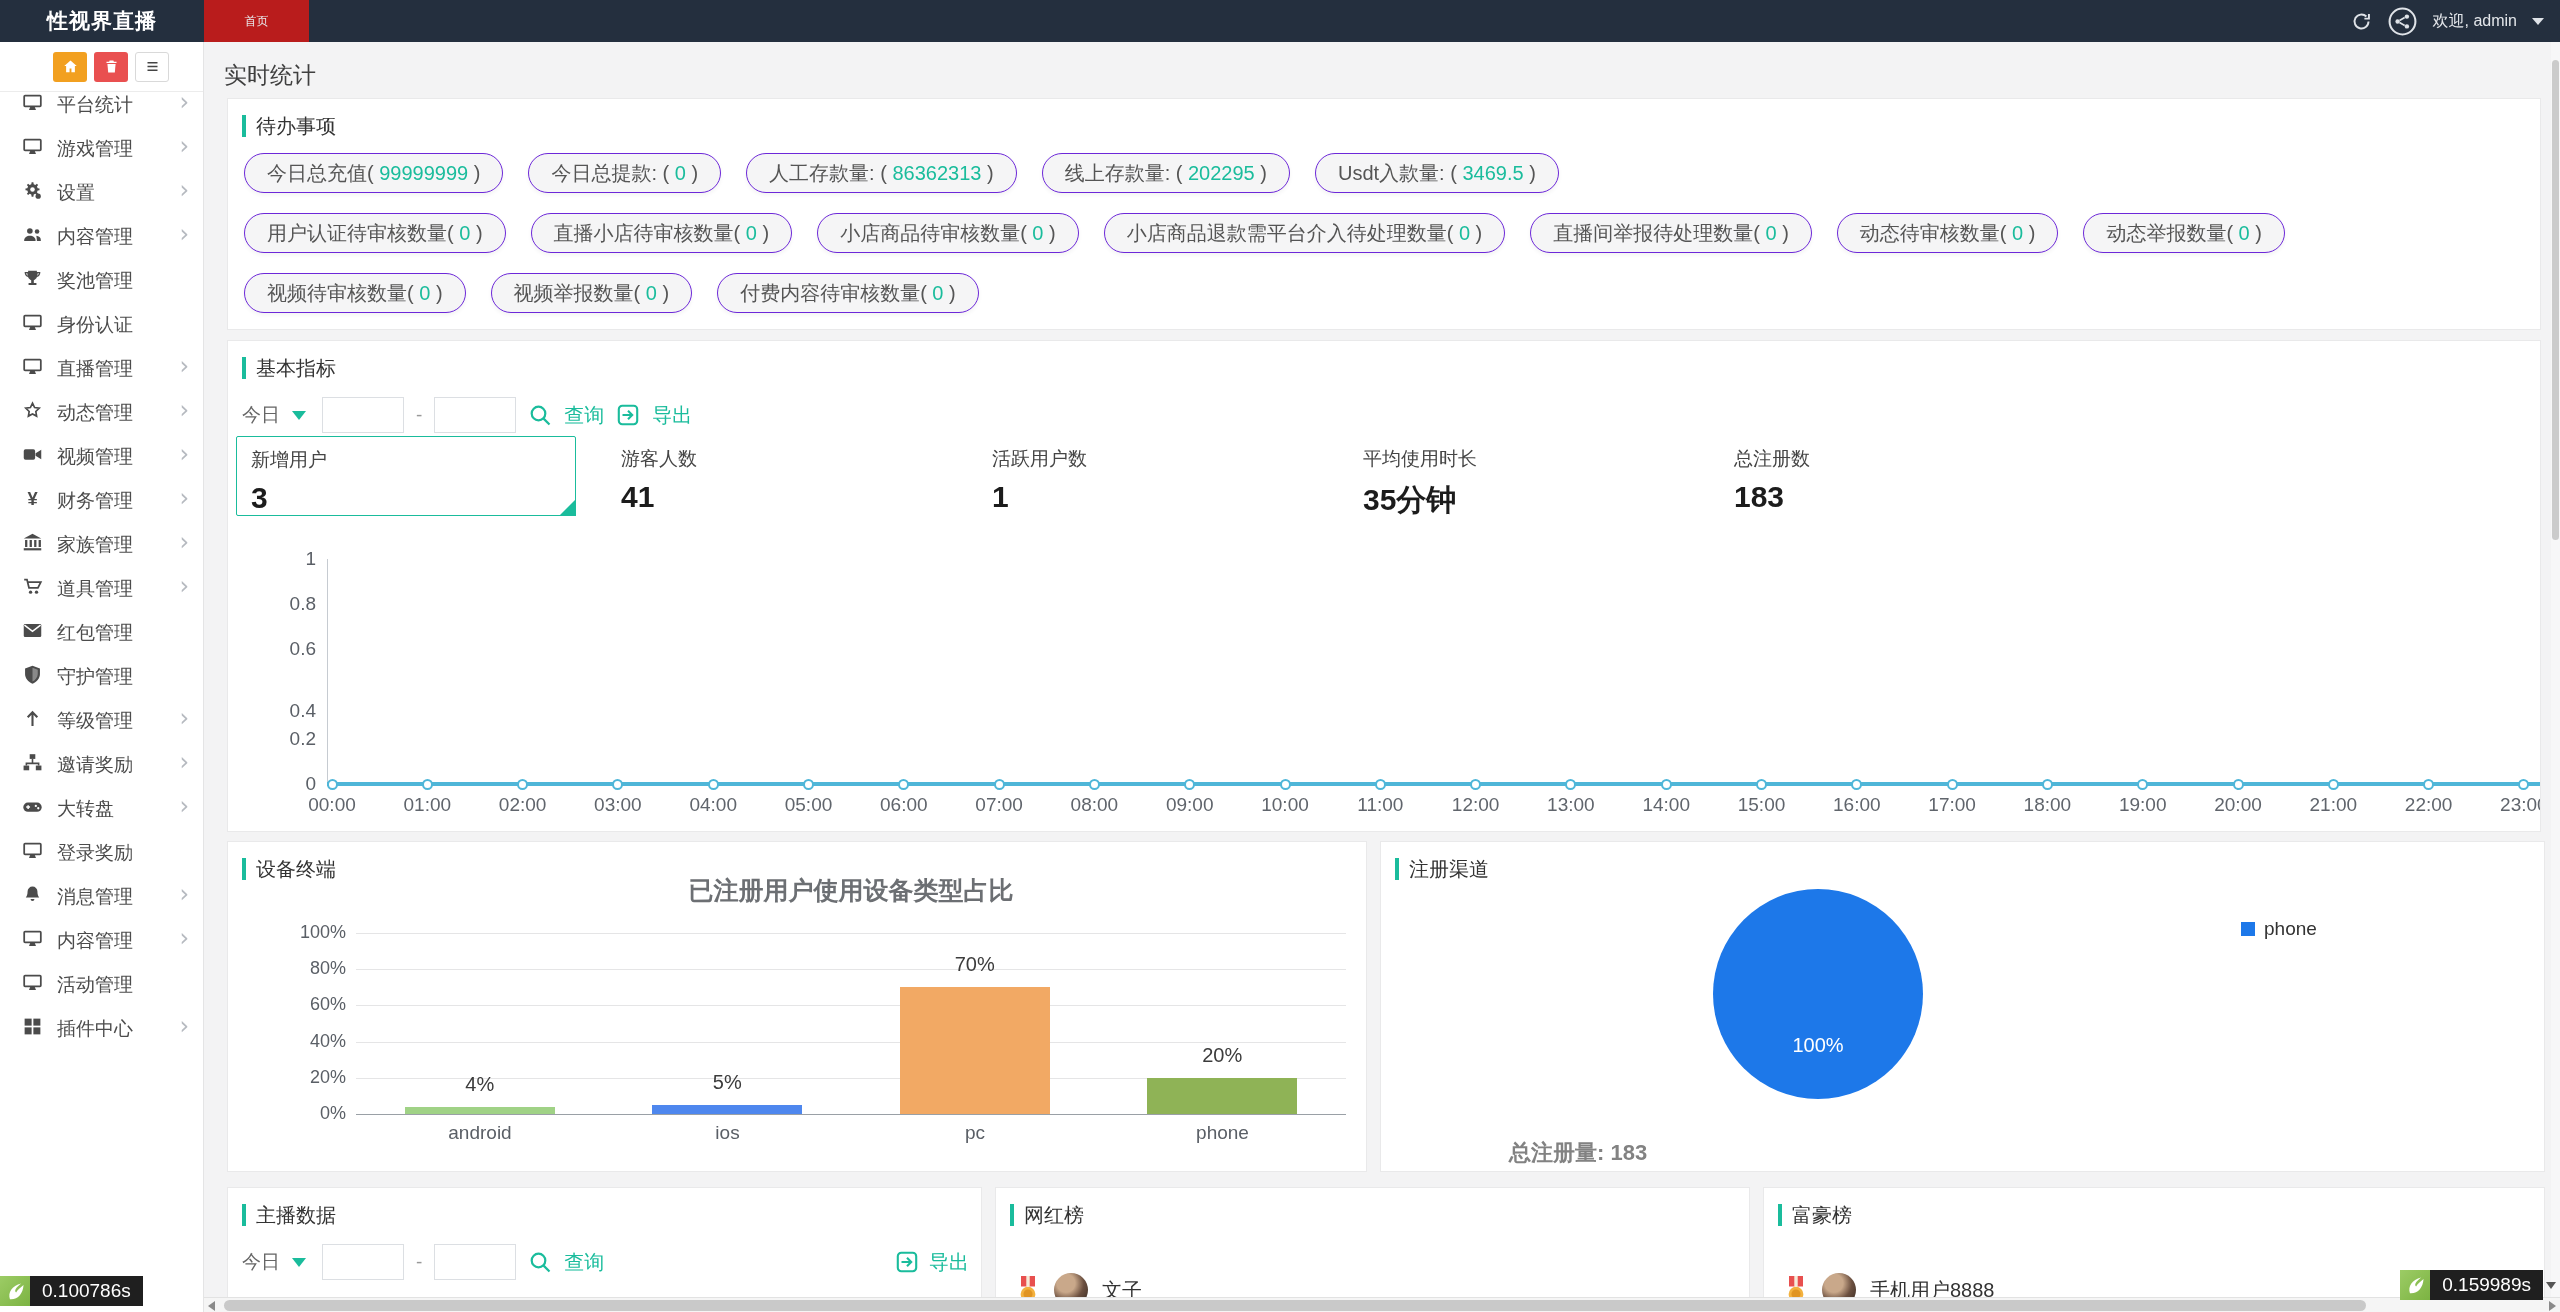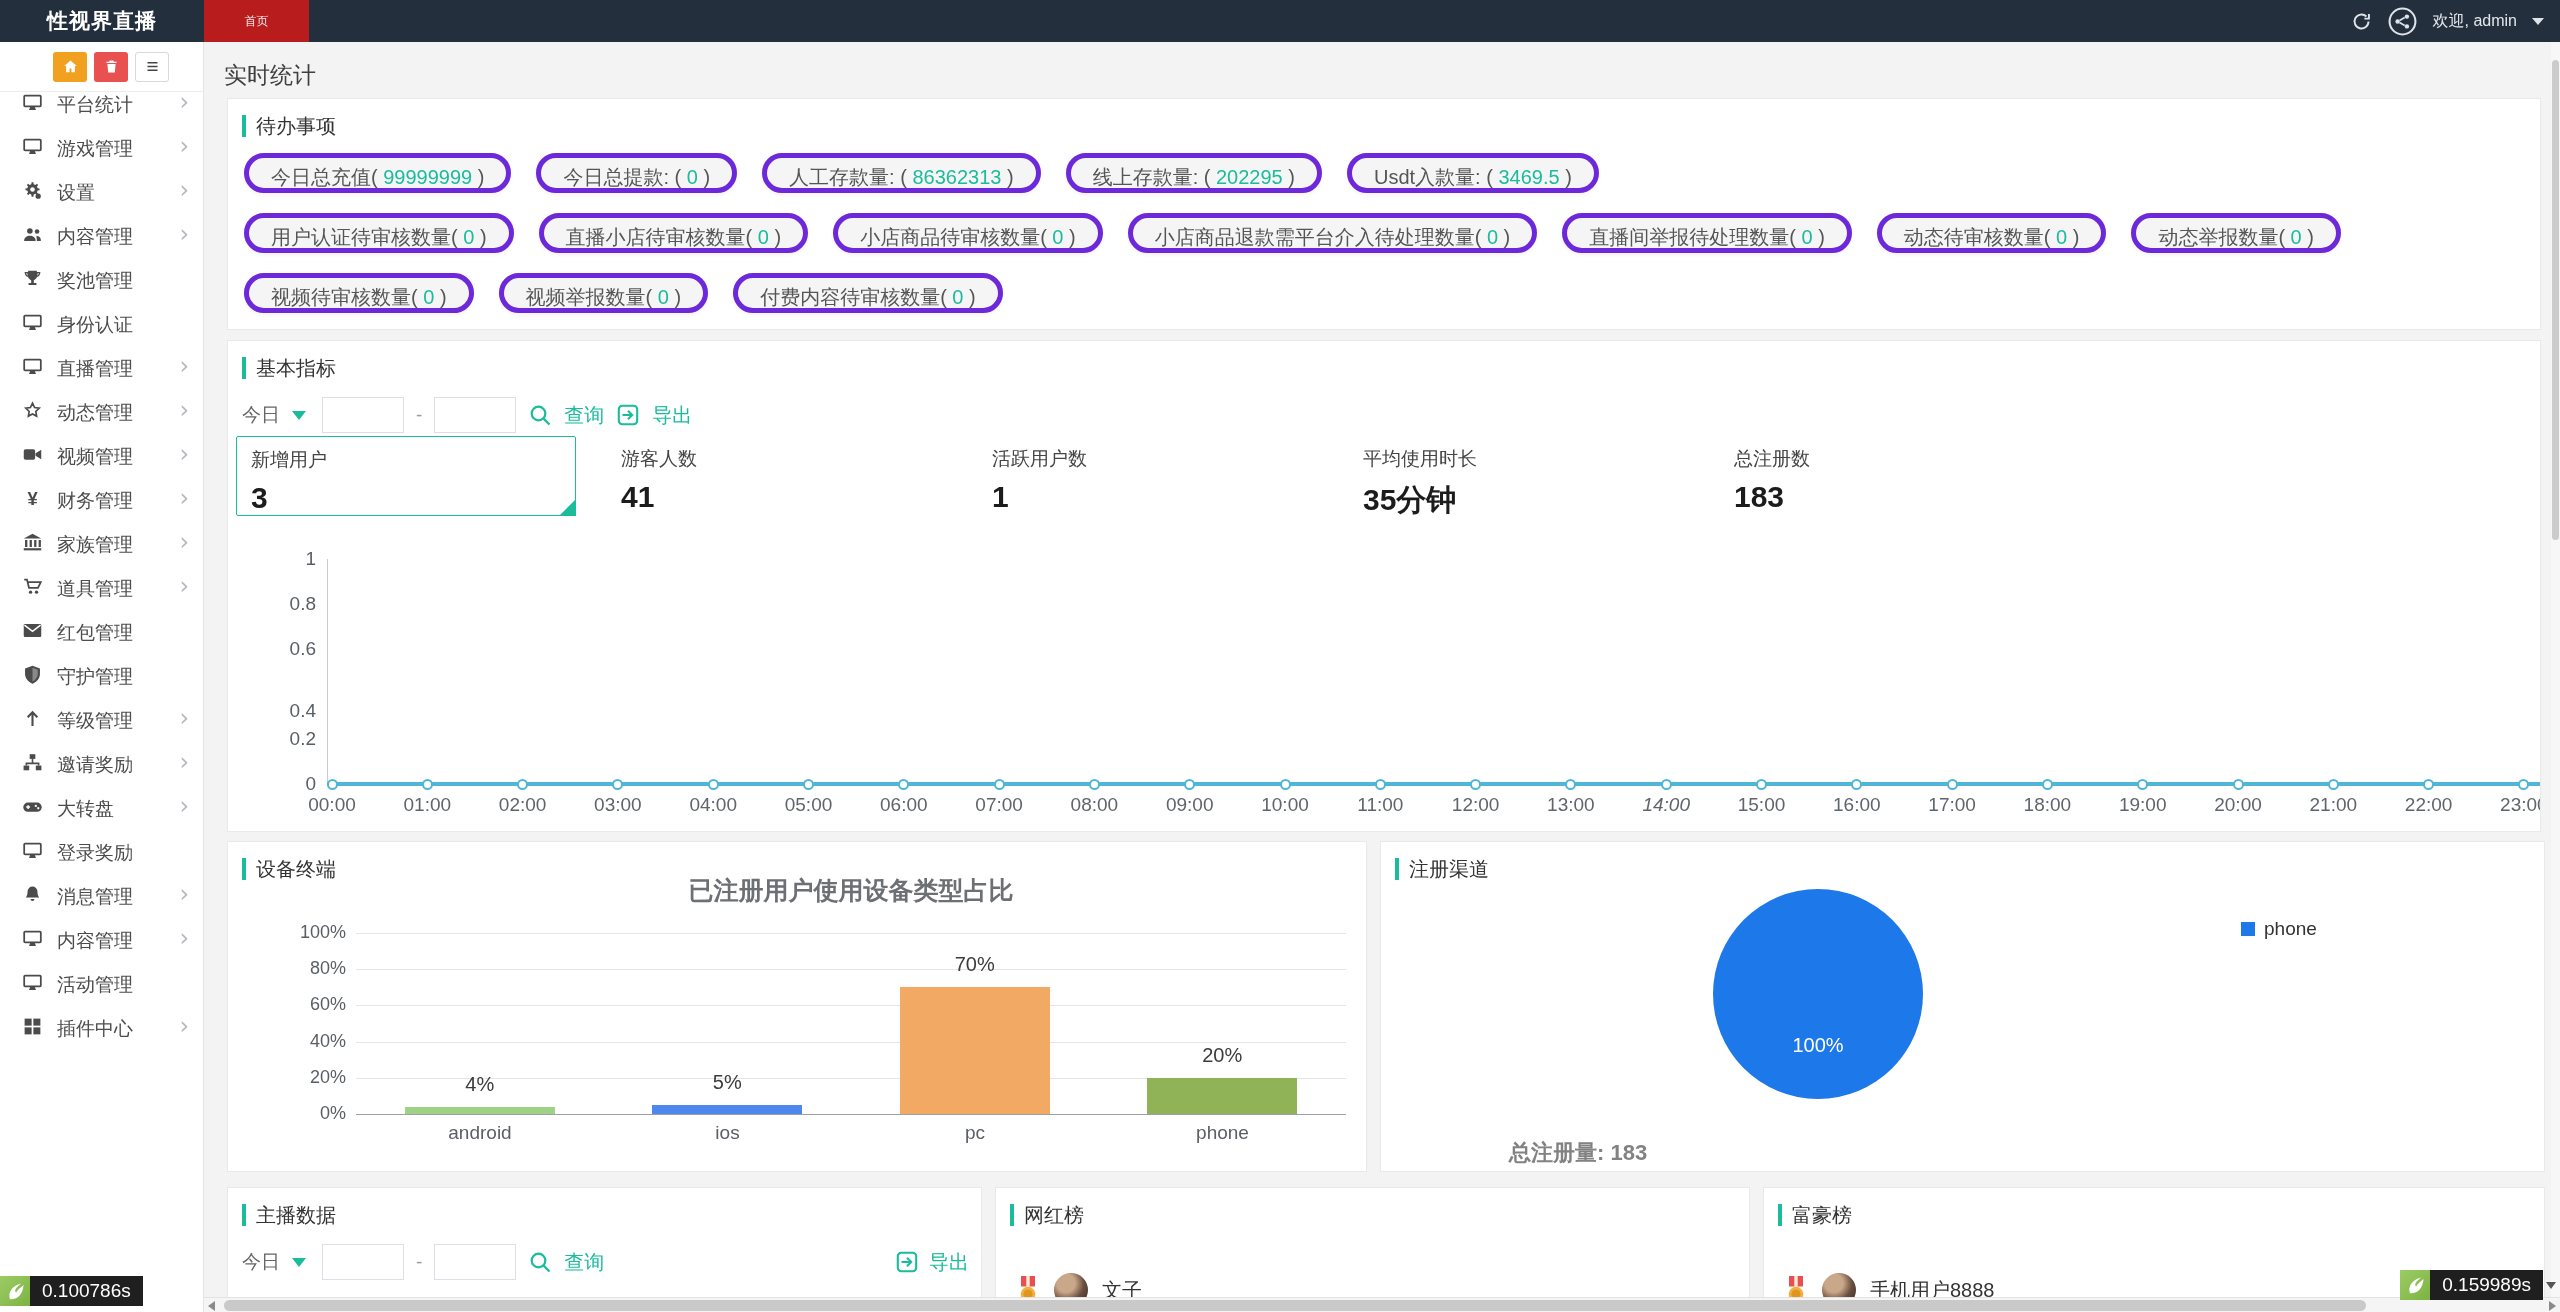--- a/index.html
+++ b/index.html
@@ -46,21 +46,21 @@
   #card-register { left:1176px; top:799px; width:1165px; height:331px; }
   #card-anchor { left:23px; top:1145px; width:755px; height:150px; }
   #card-influencer { left:791px; top:1145px; width:755px; height:150px; }
   #card-rich { left:1559px; top:1145px; width:782px; height:150px; }
   .section-h { margin:16px 0 0 14px; border-left:4px solid #1abc9c; padding-left:10px;
     font-size:20px; line-height:22px; color:#333; }
 
   
   .pill-rows { padding:16px 18px 0 16px; }
   .pill-row { display:flex; flex-wrap:wrap; gap:20px 25px; margin-bottom:20px; }
-  .pill { height:40px; line-height:38px; background:#f5f5f6; border:5px solid #6d28d9; border-radius:20px;
+  .pill { height:40px; line-height:38px; background:#f5f5f6; border:1px solid #6d28d9; border-radius:20px;
     padding:0 22px; font-size:20px; color:#555; box-shadow:0 2px 4px rgba(0,0,0,.05); white-space:nowrap; cursor:pointer; }
   .pill .v { color:#1abc9c; }
 
   
   .controls { position:absolute; left:14px; top:54px; height:40px; display:flex; align-items:center; gap:12px; }
   .ctl-label { font-size:19px; color:#666; }
   .caret-t { width:0; height:0; border-left:7px solid transparent; border-right:7px solid transparent;
     border-top:9px solid #1abc9c; margin-right:4px; cursor:pointer; }
   .ctl-input { width:82px; height:36px; border:1px solid #dcdfe3; background:#fff; outline:none; }
   .dash { color:#999; font-size:19px; }
@@ -515,21 +515,21 @@
         <div class="lc-xlabel" style="left: 921.7px;">09:00</div>
         <div class="lc-marker" style="left: 1051.5px; border-color: rgb(79, 182, 216);"></div>
         <div class="lc-xlabel" style="left: 1017px;">10:00</div>
         <div class="lc-marker" style="left: 1146.8px; border-color: rgb(79, 182, 216);"></div>
         <div class="lc-xlabel" style="left: 1112.3px;">11:00</div>
         <div class="lc-marker" style="left: 1242.1px; border-color: rgb(79, 182, 216);"></div>
         <div class="lc-xlabel" style="left: 1207.6px;">12:00</div>
         <div class="lc-marker" style="left: 1337.4px; border-color: rgb(79, 182, 216);"></div>
         <div class="lc-xlabel" style="left: 1302.9px;">13:00</div>
         <div class="lc-marker" style="left: 1432.7px; border-color: rgb(79, 182, 216);"></div>
-        <div class="lc-xlabel" style="left: 1398.2px; font-style: italic;">14:00</div>
+        <div class="lc-xlabel" style="left: 1398.2px;">14:00</div>
         <div class="lc-marker" style="left: 1528px; border-color: rgb(79, 182, 216);"></div>
         <div class="lc-xlabel" style="left: 1493.5px;">15:00</div>
         <div class="lc-marker" style="left: 1623.3px; border-color: rgb(79, 182, 216);"></div>
         <div class="lc-xlabel" style="left: 1588.8px;">16:00</div>
         <div class="lc-marker" style="left: 1718.6px; border-color: rgb(79, 182, 216);"></div>
         <div class="lc-xlabel" style="left: 1684.1px;">17:00</div>
         <div class="lc-marker" style="left: 1813.9px; border-color: rgb(79, 182, 216);"></div>
         <div class="lc-xlabel" style="left: 1779.4px;">18:00</div>
         <div class="lc-marker" style="left: 1909.2px; border-color: rgb(79, 182, 216);"></div>
         <div class="lc-xlabel" style="left: 1874.7px;">19:00</div>

